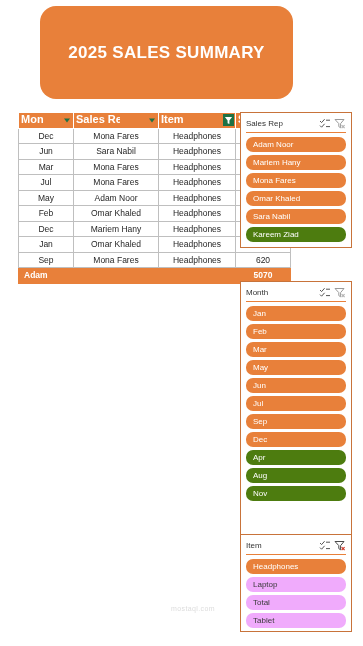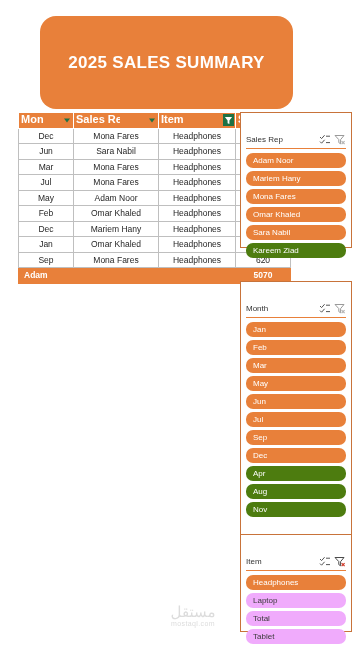--- a/index.html
+++ b/index.html
@@ -12,21 +12,21 @@
     height: 646px;
     position: relative;
     font-family: "Liberation Sans", sans-serif;
     overflow: hidden;
   }
 
   
   #banner {
     position: absolute;
     left: 40px;
-    top: 16px;
+    top: 6px;
     width: 253px;
     height: 93px;
     background: #E8803A;
     border-radius: 16px;
     display: flex;
     align-items: center;
     justify-content: center;
   }
   #banner-title {
     color: #ffffff;
@@ -127,21 +127,21 @@
   }
   #data-table tfoot td.total-label { text-align: left; padding-left: 5px; }
   #data-table tfoot td.total-value { text-align: center; }
 
   
   .slicer {
     position: absolute;
     background: #ffffff;
     border: 1px solid #C8733A;
     box-sizing: border-box;
-    padding: 20px 5px 6px 5px;
+    padding: 4px 5px 6px 5px;
   }
   .slicer-header {
     display: flex;
     align-items: center;
     height: 13px;
     border-bottom: 1px solid #E8803A;
     padding-bottom: 2px;
     margin-bottom: 4px;
   }
   .slicer-title {
@@ -352,15 +352,14 @@
         </svg>
       </div>
     </div>
     <div class="slicer-item graysel">Headphones</div>
     <div class="slicer-item grayunsel">Laptop</div>
     <div class="slicer-item grayunsel">Total</div>
     <div class="slicer-item grayunsel">Tablet</div>
   </div>
 
 <div id="watermark">
-  <div id="wm-ar">مستقل</div>
   <div id="wm-en">mostaql.com</div>
 </div>
 
 </body></html>

